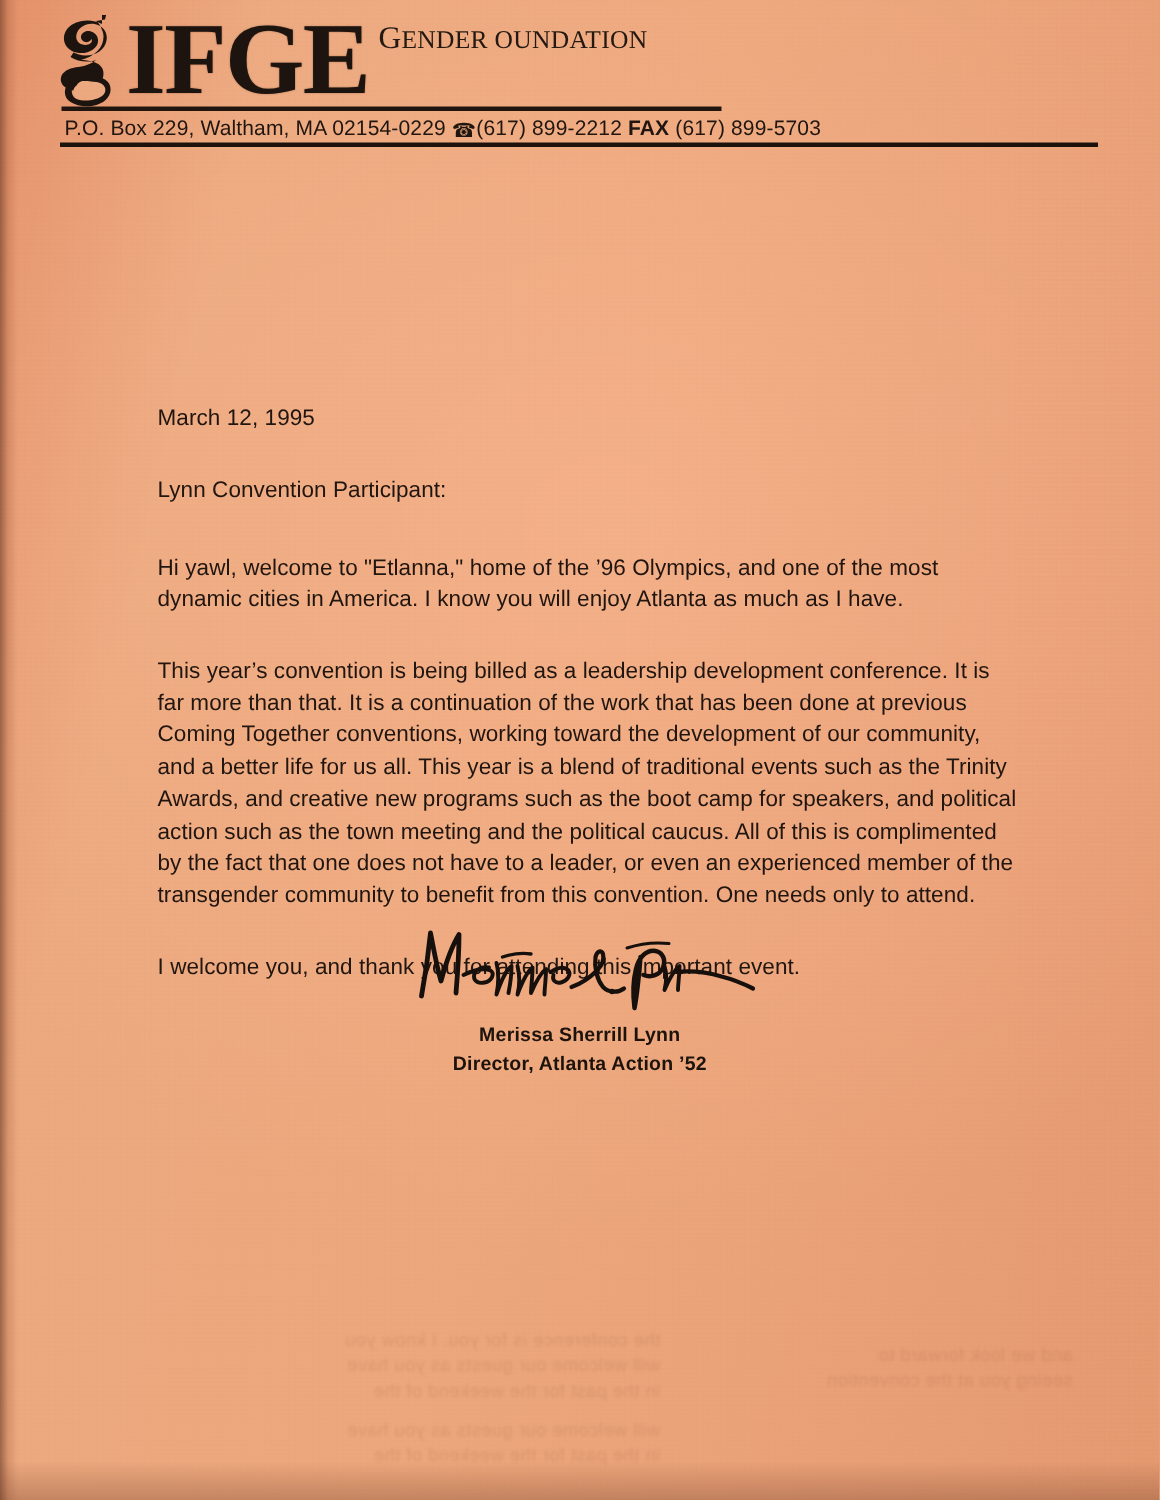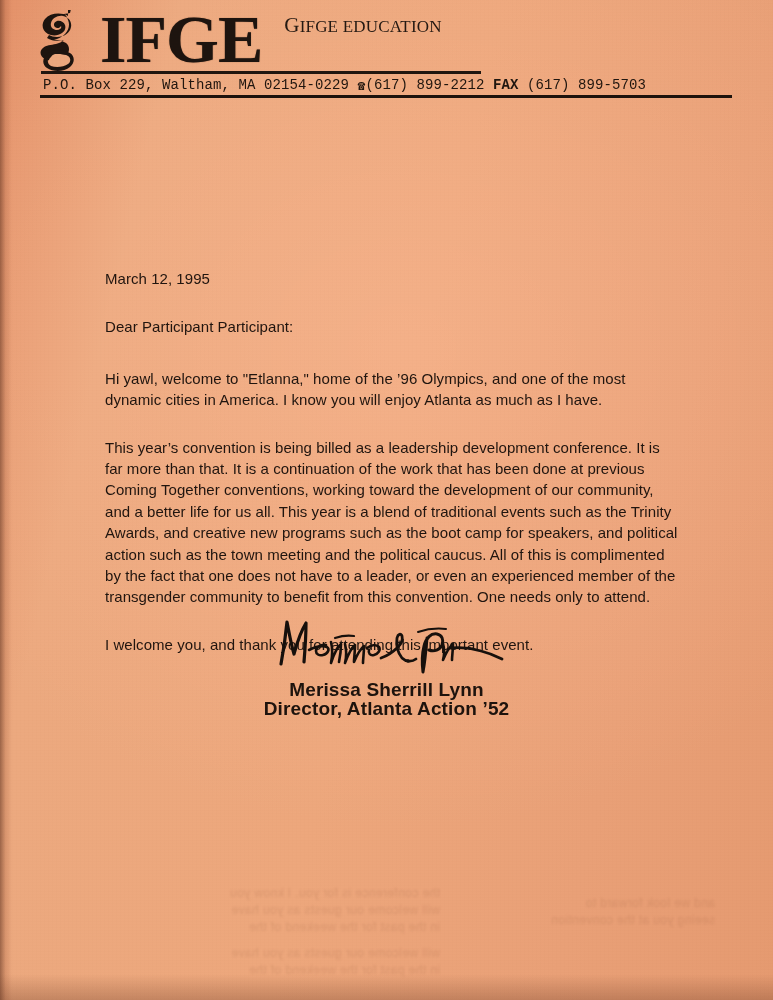--- a/index.html
+++ b/index.html
@@ -67,21 +67,20 @@
   #letterhead {
     position: absolute;
     left: 0; top: 0;
     width: 773px;
   }
   #logo-row {
     position: absolute;
     left: 38px; top: 8px;
     display: flex;
     align-items: flex-start;
-    gap: 16px;
   }
   #logo-mark {
     position: relative;
     width: 52px;
     height: 62px;
     flex: none;
     margin-top: 2px;
   }
   #wordmark {
     font-family: "Liberation Serif", serif;
@@ -110,21 +109,21 @@
 
   #rule-short {
     position: absolute;
     left: 41px; top: 71px;
     width: 440px; height: 3px;
     background: #20160f;
   }
   #address-line {
     position: absolute;
     left: 43px; top: 76px;
-    font-family: Liberation Mono, monospace;
+    font-family: Liberation Sans, sans-serif;
     font-size: 14px;
     line-height: 18px;
     color: #20160f;
     white-space: nowrap;
     letter-spacing: .1px;
   }
   #address-line .fax { font-weight: 700; }
   .phone-glyph {
     display: inline-block;
     font-size: 13px;
@@ -163,21 +162,21 @@
   #signature-mark {
     position: relative;
     left: 18px;
     width: 260px;
     height: 62px;
     margin: 0 auto;
   }
   #signer {
     margin-top: 4px;
     font-weight: 700;
-    font-size: 19px;
+    font-size: 13px;
     line-height: 19px;
     color: #1d130d;
     letter-spacing: .15px;
   }
 </style>
 </head>
 <body>
 
 <div id="page">
 
@@ -191,39 +190,39 @@
             <path d="M30 6c-7-4-18-3-23 3-4 5-3 12 3 15 4 2 10 2 14-1 3-2 4-5 3-8-1-3-5-5-8-4-3 1-4 4-2 6 2 2 5 1 6-1 1 2-1 4-4 4-4 0-7-3-6-7 1-5 7-8 12-7 6 1 9 6 8 11-1 6-7 10-14 10-3 0-6-1-8-2l-2 3c3 2 7 3 11 3 2 0 4 0 6-1-2 2-5 3-8 4-5 1-10 1-13 4-4 3-3 9 2 11 6 3 16 2 21-3 4-4 4-10 0-13-3-2-8-3-12-3 4-1 8-3 11-6 4-4 5-10 3-14-1-3-2-5-4-6l6-1 1-4-3 0z"></path>
             <path d="M17 44c5 0 11 0 14 2 3 2 3 6 0 8-4 3-12 4-17 2-4-2-4-7-1-9 1-2 3-3 4-3z" fill="#eca87e"></path>
             <path d="M14 41c6-1 13-1 18 2 5 3 5 10 0 14-6 5-17 5-23 1-5-3-5-10 0-14 1-1 3-2 5-3zm3 3c-2 0-4 1-5 2-3 3-3 8 1 10 5 2 13 1 17-2 3-2 3-6 0-8-3-2-9-2-13-2z"></path>
           </g>
         </svg>
       </div>
 
       <div id="wordmark">IFGE</div>
 
       <div id="org-lines">
-        <div class="org-line"><span class="cap">G</span><span>IFGE EDUCATION</span></div>
+        <div class="org-line"><span class="cap">G</span><span>ENDER OUNDATION</span></div>
       </div>
     </div>
 
     <div id="rule-short"></div>
 
     <div id="address-line">
       <span>P.O. Box 229, Waltham, MA 02154-0229</span>
       <span class="phone-glyph">☎</span><span>(617) 899-2212</span>
       <span class="fax">FAX</span>
       <span>(617) 899-5703</span>
     </div>
 
     <div id="rule-long"></div>
   </div>
 
   <div id="letter-body">
     <p class="date-line">March 12, 1995</p>
-    <p class="salutation">Dear Participant Participant:</p>
+    <p class="salutation">Lynn Convention Participant:</p>
     <p class="para">Hi yawl, welcome to "Etlanna," home of the ’96 Olympics, and one of the most dynamic cities in America.  I know you will enjoy Atlanta as much as I have.</p>
     <p class="para">This year’s convention is being billed as a leadership development conference.  It is far more than that.  It is a continuation of the work that has been done at previous Coming Together conventions, working toward the development of our community, and a better life for us all.  This year is a blend of traditional events such as the Trinity Awards, and creative new programs such as the boot camp for speakers, and political action such as the town meeting and the political caucus.  All of this is complimented by the fact that one does not have to a leader, or even an experienced member of the transgender community to benefit from this convention.  One needs only to attend.</p>
     <p class="para">I welcome you, and thank you for attending this important event.</p>
   </div>
 
   <div id="signature-block">
     <div id="signature-mark">
       <svg viewBox="0 0 260 62" width="260" height="62" aria-hidden="true">
         <g fill="none" stroke="#16100c" stroke-linecap="round" stroke-linejoin="round">
           <path d="M6 50 C9 34 11 18 12 8 C14 18 16 30 19 40 C22 29 26 17 31 9 C31 22 30 36 29 48" stroke-width="3.2"></path>

